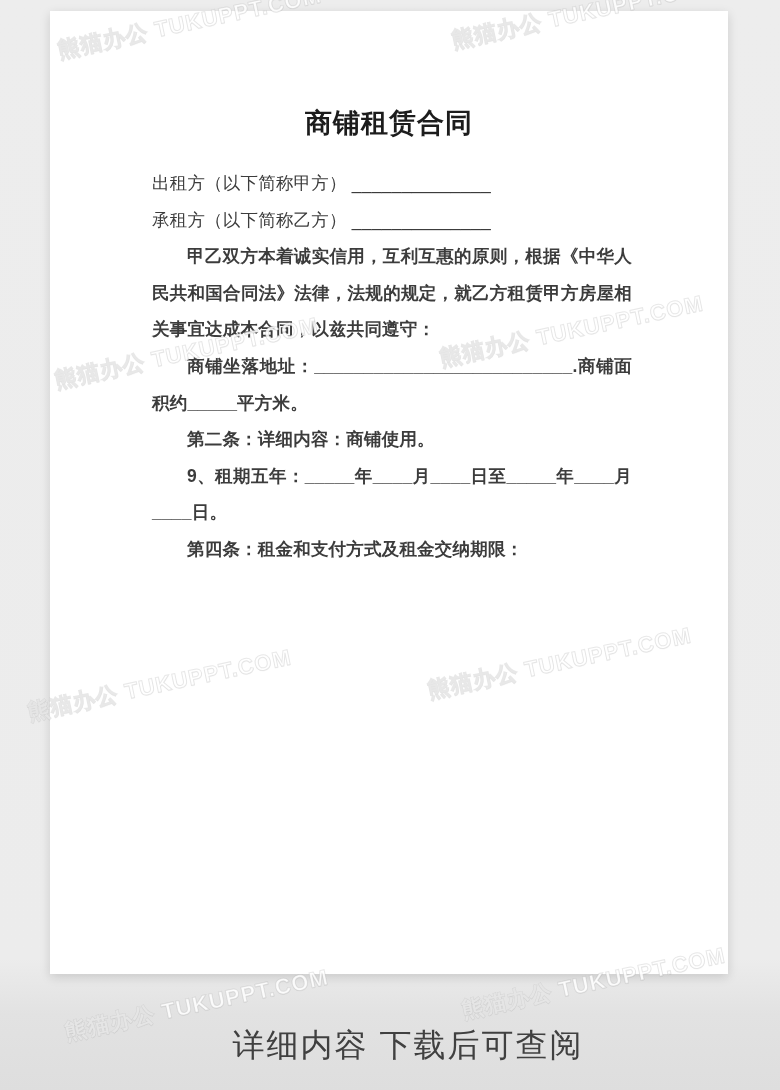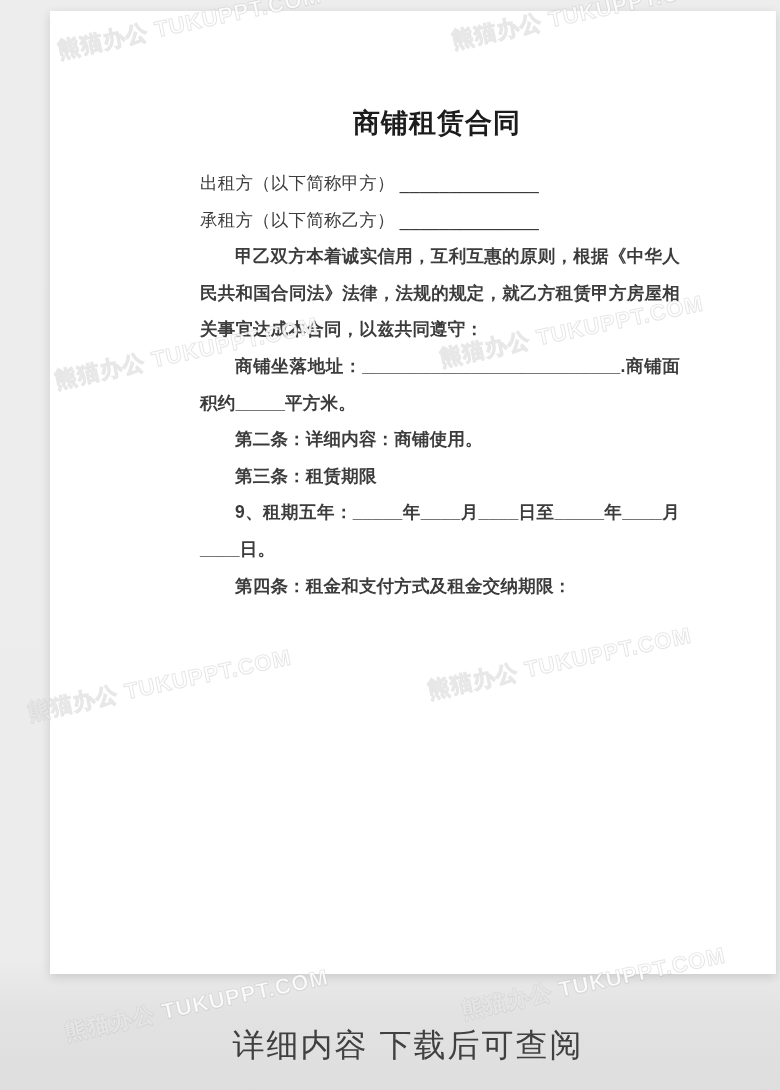--- a/index.html
+++ b/index.html
@@ -18,21 +18,20 @@
   
   .page {
     position: absolute;
     left: 50px;
     top: 11px;
     width: 678px;
     height: 963px;
     background: #ffffff;
     box-shadow: 0 3px 10px rgba(0,0,0,0.14);
     z-index: 1;
-    padding-left: 48px;
   }
   .doc-title {
     margin-top: 94px;
     text-align: center;
     font-size: 27px;
     font-weight: 700;
     letter-spacing: 1px;
     color: #1c1c1c;
   }
   .doc-body {
@@ -91,21 +90,20 @@
 
 <div class="page">
   <div class="doc-title">商铺租赁合同</div>
   <div class="doc-body">
 
   <p class="">出租方（以下简称甲方） ______________</p>
       <p class="">承租方（以下简称乙方） ______________</p>
       <p class="indent">甲乙双方本着诚实信用，互利互惠的原则，根据《中华人民共和国合同法》法律，法规的规定，就乙方租赁甲方房屋相关事宜达成本合同，以兹共同遵守：</p>
       <p class="indent">商铺坐落地址：__________________________.商铺面积约_____平方米。</p>
       <p class="indent">第二条：详细内容：商铺使用。</p>
-      <p class="indent">第三条：租赁期限</p>
       <p class="indent">9、租期五年：_____年____月____日至_____年____月____日。</p>
       <p class="indent">第四条：租金和支付方式及租金交纳期限：</p>
     </div>
 </div>
 
 <div class="watermark-layer">
 
 <div class="wm-item" style="left: 58px; top: 36px;">熊猫办公 TUKUPPT.COM</div>
     <div class="wm-item" style="left: 452px; top: 26px;">熊猫办公 TUKUPPT.COM</div>
     <div class="wm-item" style="left: 55px; top: 366px;">熊猫办公 TUKUPPT.COM</div>

